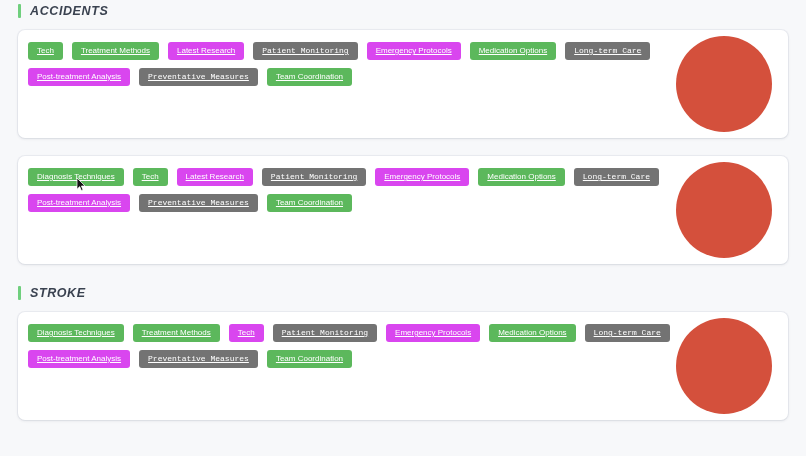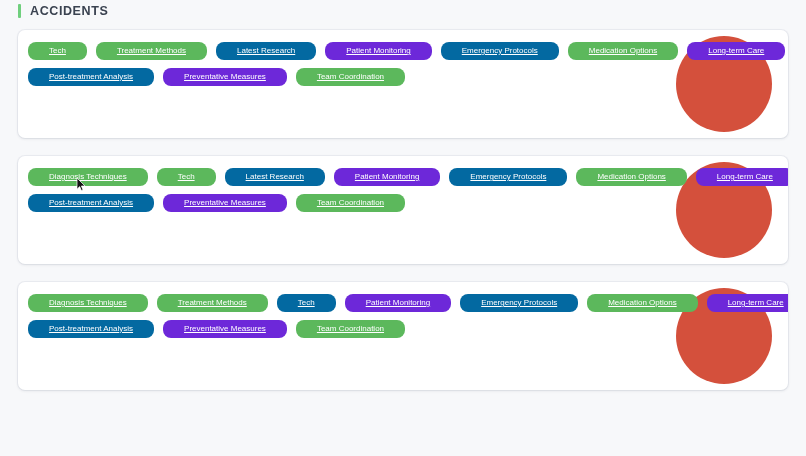--- a/index.html
+++ b/index.html
@@ -28,20 +28,21 @@
   .section {
     margin-bottom: 18px;
   }
 
   .section-header {
     display: flex;
     align-items: center;
     height: 22px;
     margin: 0 0 8px 0;
     padding-left: 0;
+    font-style: italic;
   }
   .section-accent {
     width: 3px;
     height: 14px;
     background: #6fcf7d;
     border-radius: 1px;
     margin-right: 9px;
     flex: none;
   }
   .section-title {
@@ -78,35 +79,35 @@
     margin-bottom: 8px;
     flex-wrap: nowrap;
   }
   .tag-row:last-child { margin-bottom: 0; text-align: right; }
 
   .tag {
     display: inline-flex;
     align-items: center;
     justify-content: center;
     height: 18px;
-    padding: 0 21px;
-    border-radius: 8px;
+    padding: 0 9px;
+    border-radius: 3px;
     font-size: 8px;
     line-height: 1;
     color: #ffffff;
     text-decoration: underline;
     text-underline-offset: 1px;
     white-space: nowrap;
     box-sizing: border-box;
     cursor: pointer;
     user-select: none;
   }
   .tag.green { background: #5cb85c; }
-  .tag.red   { background: #6d28d9; }
-  .tag.gray  { background: #0369a1; }
+  .tag.red   { background: #737373; font-family: Liberation Mono, monospace; }
+  .tag.gray  { background: #d946ef; }
 
   
   .card-circle {
     position: absolute;
     right: 16px;
     top: 50%;
     transform: translateY(-50%);
     width: 96px;
     height: 96px;
     border-radius: 50%;
@@ -171,20 +172,24 @@
             <div class="tag-row">
               <span class="tag gray">Post-treatment Analysis</span>
               <span class="tag red">Preventative Measures</span>
               <span class="tag green">Team Coordination</span>
             </div>
           </div>
           <div class="card-circle"></div>
         </div>
       </div>
       <div class="section">
+        <div class="section-header">
+          <span class="section-accent"></span>
+          <span class="section-title">STROKE</span>
+        </div>
         <div class="card">
           <div class="tag-rows">
             <div class="tag-row">
               <span class="tag green">Diagnosis Techniques</span>
               <span class="tag green">Treatment Methods</span>
               <span class="tag gray">Tech</span>
               <span class="tag red">Patient Monitoring</span>
               <span class="tag gray">Emergency Protocols</span>
               <span class="tag green">Medication Options</span>
               <span class="tag red">Long-term Care</span>

